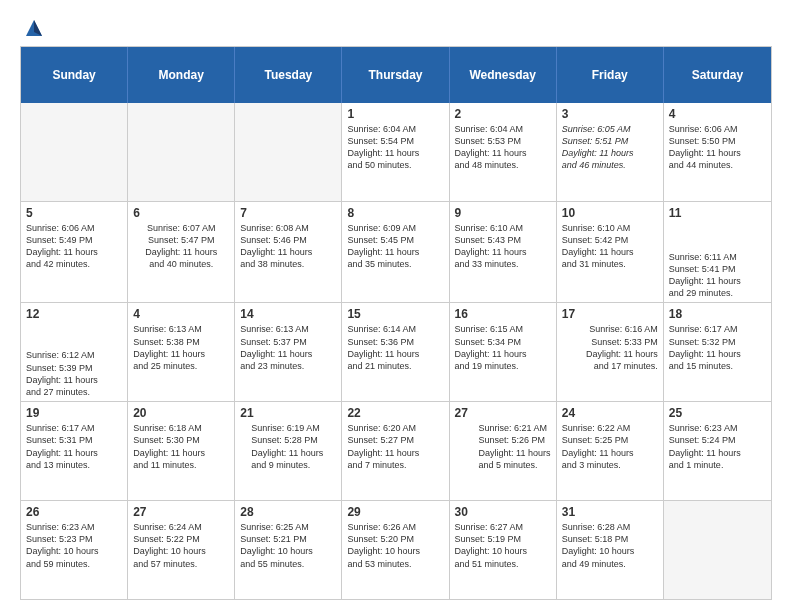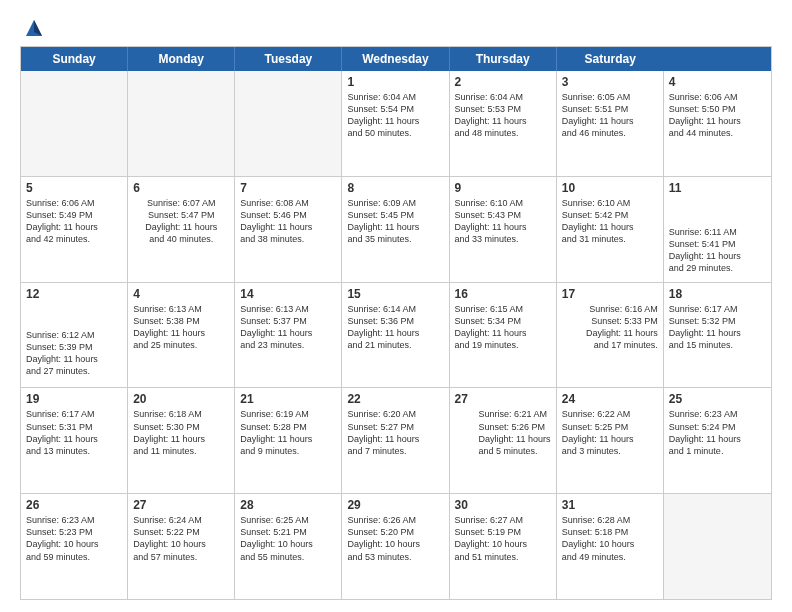--- a/index.html
+++ b/index.html
@@ -70,21 +70,21 @@
     .cal-header {
       display: grid;
       grid-template-columns: repeat(7, 1fr);
       background: #2563a8;
     }
     .cal-header-cell {
       color: #fff;
       font-size: 12px;
       font-weight: bold;
       text-align: center;
-      padding: 5px 2px;
+      padding: 21px 2px;
       border-right: 1px solid #4a7dc4;
     }
     .cal-header-cell:last-child { border-right: none; }
     .cal-body {
       flex: 1;
       display: flex;
       flex-direction: column;
     }
     .cal-row {
       display: grid;
@@ -138,22 +138,23 @@
       <div class="month-title"></div>
       <div class="location"></div>
     </div>
   </div>
 
   <div class="calendar">
     <div class="cal-header" id="cal-header">
         <div class="cal-header-cell">Sunday</div>
         <div class="cal-header-cell">Monday</div>
         <div class="cal-header-cell">Tuesday</div>
+        <div class="cal-header-cell">Thursday</div>
         <div class="cal-header-cell">Wednesday</div>
-        <div class="cal-header-cell">Thursday</div>
+        <div class="cal-header-cell">Friday</div>
         <div class="cal-header-cell">Saturday</div>
       </div>
     <div class="cal-body" id="cal-body">
         <div class="cal-row">
           <div class="cal-cell empty"></div>
           <div class="cal-cell empty"></div>
           <div class="cal-cell empty"></div>
           <div class="cal-cell">
             <span class="day-num">1</span>
             <div class="cell-info" style="white-space: pre-line;">Sunrise: 6:04 AM
@@ -163,21 +164,21 @@
           </div>
           <div class="cal-cell">
             <span class="day-num">2</span>
             <div class="cell-info" style="white-space: pre-line;">Sunrise: 6:04 AM
 Sunset: 5:53 PM
 Daylight: 11 hours
 and 48 minutes.</div>
           </div>
           <div class="cal-cell">
             <span class="day-num">3</span>
-            <div class="cell-info" style="white-space: pre-line;">Sunrise: 6:05 AM
+            <div class="cell-info" style="white-space: pre-line; font-style: italic;">Sunrise: 6:05 AM
 Sunset: 5:51 PM
 Daylight: 11 hours
 and 46 minutes.</div>
           </div>
           <div class="cal-cell">
             <span class="day-num">4</span>
             <div class="cell-info" style="white-space: pre-line;">Sunrise: 6:06 AM
 Sunset: 5:50 PM
 Daylight: 11 hours
 and 44 minutes.</div>
@@ -295,21 +296,21 @@
           </div>
           <div class="cal-cell">
             <span class="day-num">20</span>
             <div class="cell-info" style="white-space: pre-line;">Sunrise: 6:18 AM
 Sunset: 5:30 PM
 Daylight: 11 hours
 and 11 minutes.</div>
           </div>
           <div class="cal-cell">
             <span class="day-num">21</span>
-            <div class="cell-info" style="white-space: pre-line;">Sunrise: 6:19 AM
+            <div class="cell-info" style="white-space: pre-line; margin-left: 11px;">Sunrise: 6:19 AM
 Sunset: 5:28 PM
 Daylight: 11 hours
 and 9 minutes.</div>
           </div>
           <div class="cal-cell">
             <span class="day-num">22</span>
             <div class="cell-info" style="white-space: pre-line;">Sunrise: 6:20 AM
 Sunset: 5:27 PM
 Daylight: 11 hours
 and 7 minutes.</div>

